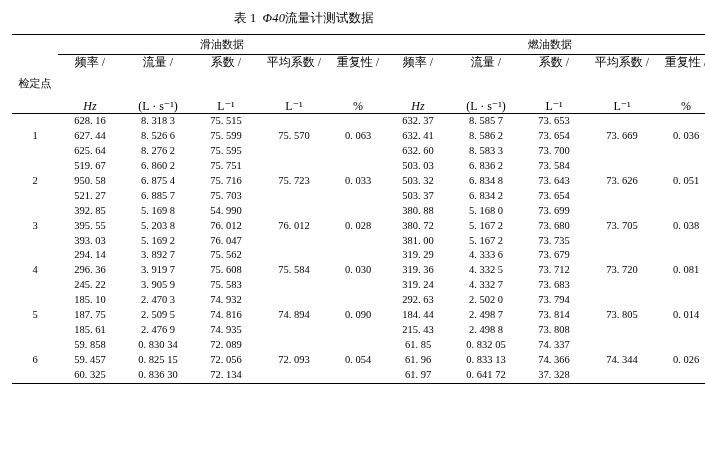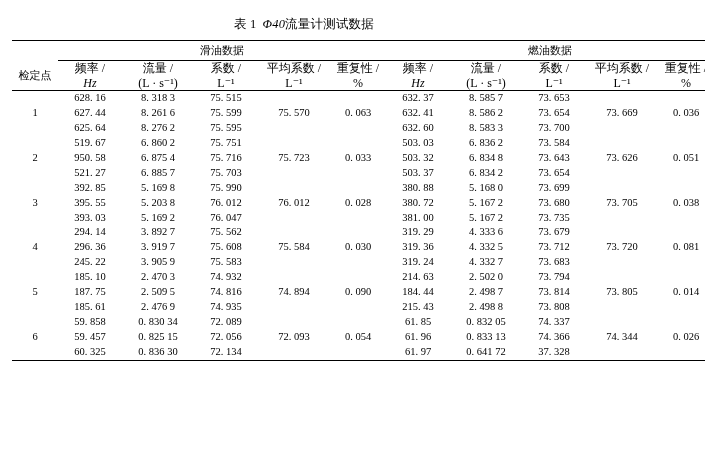--- a/index.html
+++ b/index.html
@@ -12,21 +12,21 @@
     height: 459px;
     font-family: "Liberation Serif", "DejaVu Serif", serif;
     color: #000000;
     overflow: hidden;
   }
   .page {
     position: relative;
     width: 608px;
     height: 459px;
     box-sizing: border-box;
-    padding: 14px 12px 0 12px;
+    padding: 8px 12px 0 12px;
   }
   .caption {
     text-align: center;
     font-size: 12.5px;
     margin: 2px 0 7px 0;
     letter-spacing: 0.2px;
   }
   .caption .cap-label { margin-right: 6px; }
   .caption .cap-sym { font-style: italic; font-family: "Liberation Serif", serif; }
   table.data {
@@ -49,21 +49,21 @@
   .hdr-grp {
     font-size: 11px;
     height: 19px;
     line-height: 19px;
   }
   .hdr-cell {
     font-size: 12px;
     line-height: 1.22;
     padding: 4px 1px 5px 1px;
   }
-  .hdr-cell .l2 { display: block; }
+  .hdr-cell .l2 { display: block; margin-top: 29px; }
   .unit-it { font-style: italic; }
 
   .pt-cell {
     font-size: 11px;
     margin-top: 16px;
   }
   .val {
     line-height: 1.42;
     white-space: nowrap;
     font-size: 10.5px;
@@ -159,21 +159,21 @@
     <tbody>
         <tr>
           <td class="block-cell val pt-cell">1</td>
           <td class="block-cell val">
             <div class="val">628. 16</div>
             <div class="val">627. 44</div>
             <div class="val">625. 64</div>
           </td>
           <td class="block-cell val">
             <div class="val">8. 318 3</div>
-            <div class="val">8. 261 6</div>
+            <div class="val">8. 526 6</div>
             <div class="val">8. 276 2</div>
           </td>
           <td class="block-cell val">
             <div class="val">75. 515</div>
             <div class="val">75. 599</div>
             <div class="val">75. 595</div>
           </td>
           <td class="block-cell val">75. 570</td>
           <td class="block-cell val">0. 063</td>
           <td class="block-cell val">
@@ -237,21 +237,21 @@
             <div class="val">392. 85</div>
             <div class="val">395. 55</div>
             <div class="val">393. 03</div>
           </td>
           <td class="block-cell val">
             <div class="val">5. 169 8</div>
             <div class="val">5. 203 8</div>
             <div class="val">5. 169 2</div>
           </td>
           <td class="block-cell val">
-            <div class="val">75. 990</div>
+            <div class="val">54. 990</div>
             <div class="val">76. 012</div>
             <div class="val">76. 047</div>
           </td>
           <td class="block-cell val">76. 012</td>
           <td class="block-cell val">0. 028</td>
           <td class="block-cell val">
             <div class="val">380. 88</div>
             <div class="val">380. 72</div>
             <div class="val">381. 00</div>
           </td>
@@ -318,21 +318,21 @@
             <div class="val">2. 476 9</div>
           </td>
           <td class="block-cell val">
             <div class="val">74. 932</div>
             <div class="val">74. 816</div>
             <div class="val">74. 935</div>
           </td>
           <td class="block-cell val">74. 894</td>
           <td class="block-cell val">0. 090</td>
           <td class="block-cell val">
-            <div class="val">214. 63</div>
+            <div class="val">292. 63</div>
             <div class="val">184. 44</div>
             <div class="val">215. 43</div>
           </td>
           <td class="block-cell val">
             <div class="val">2. 502 0</div>
             <div class="val">2. 498 7</div>
             <div class="val">2. 498 8</div>
           </td>
           <td class="block-cell val">
             <div class="val">73. 794</div>

